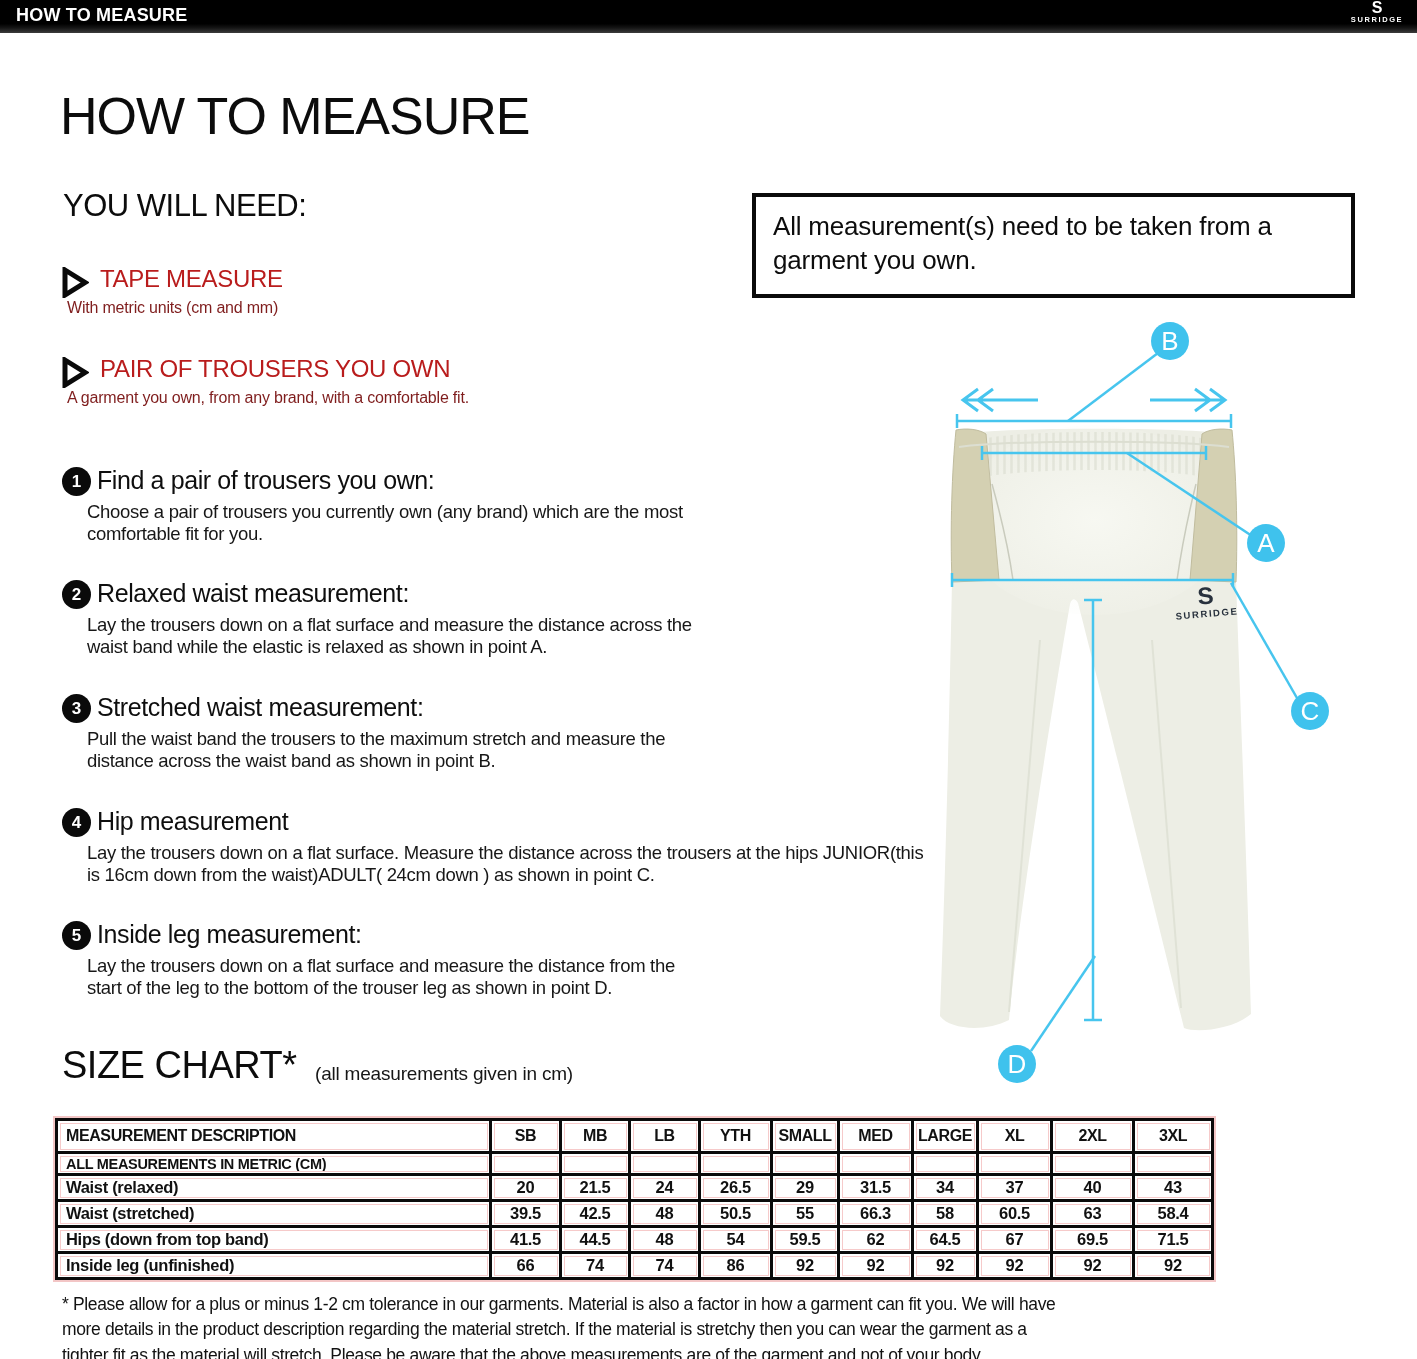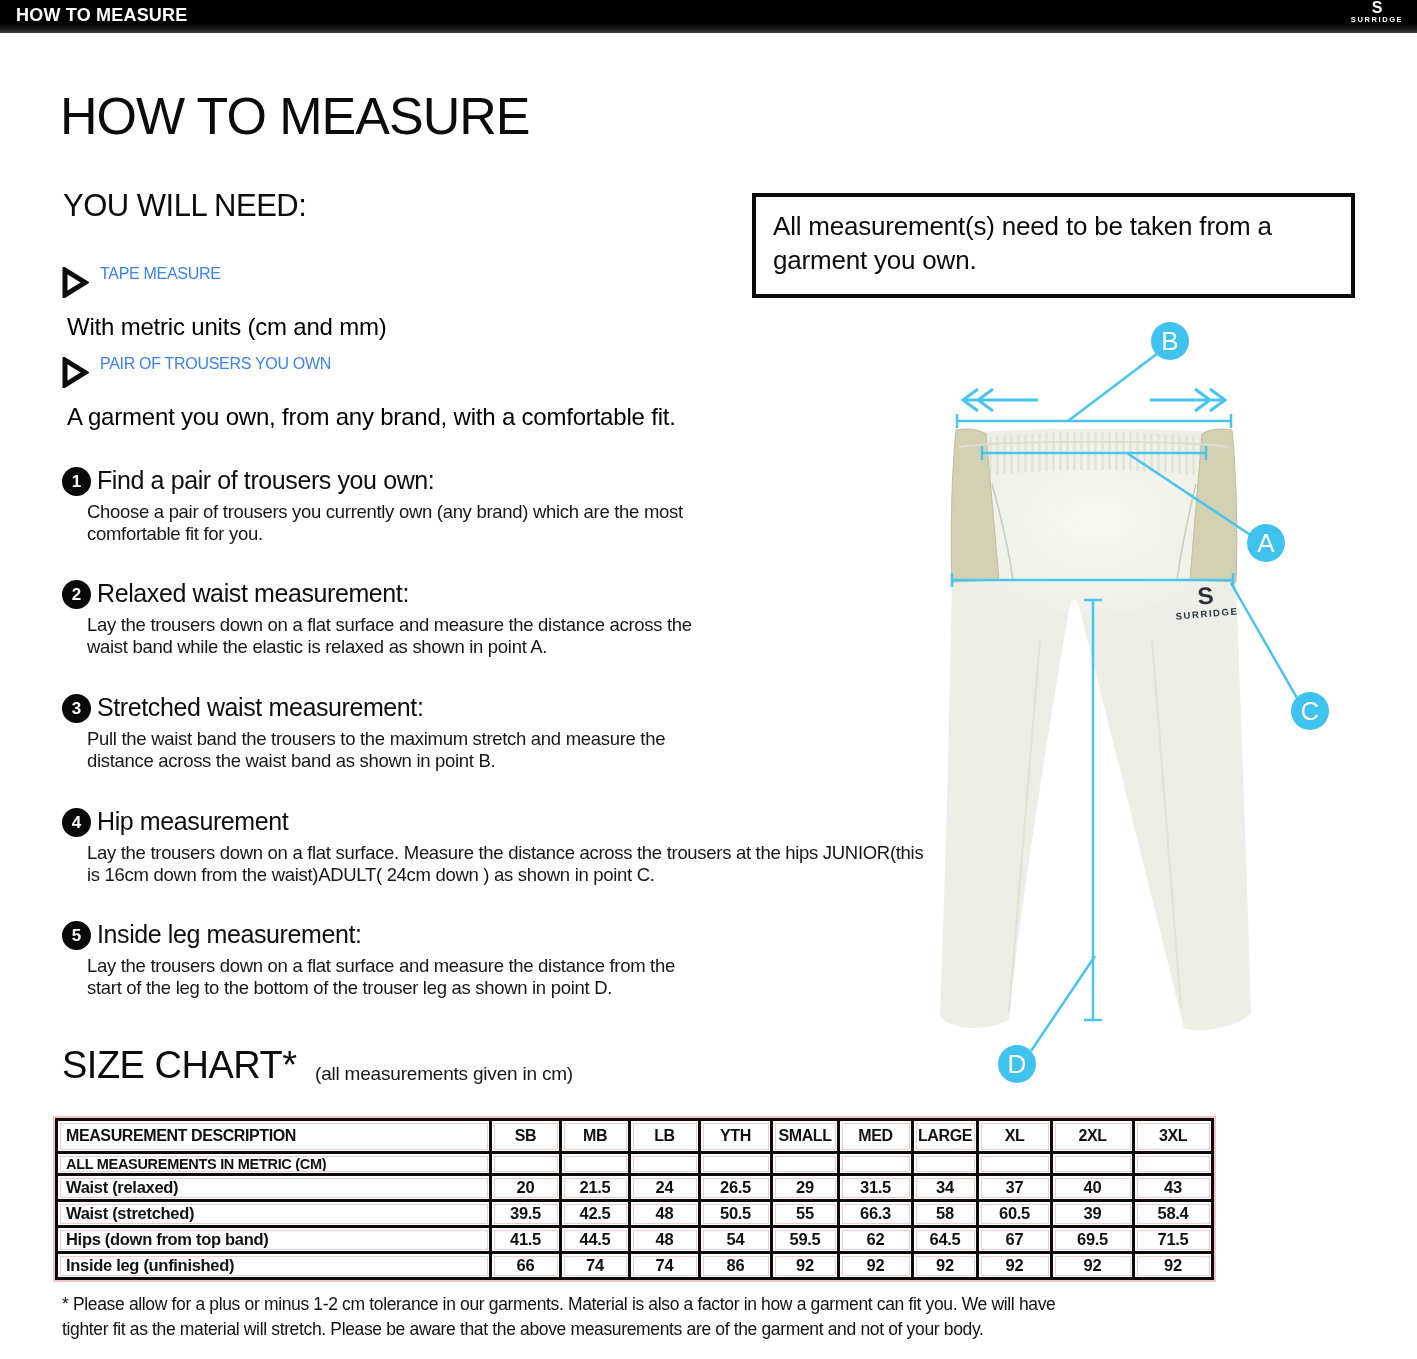--- a/index.html
+++ b/index.html
@@ -13,22 +13,22 @@
     font-size:18px;font-weight:700;letter-spacing:.2px;}
   .topbar-brand{position:absolute;right:10px;top:1px;width:60px;text-align:center;color:#fff;}
   .topbar-brand .s{font-size:16px;font-weight:700;line-height:14px;display:block;}
   .topbar-brand .name{font-size:7.5px;font-weight:700;letter-spacing:1.6px;display:block;line-height:9px;}
 
   .h1{position:absolute;left:60px;top:86px;font-size:52px;font-weight:400;letter-spacing:-1px;color:#0c0c0c;}
 
   .ywn-heading{position:absolute;left:63px;top:188px;font-size:31px;font-weight:400;letter-spacing:-.5px;color:#0c0c0c;}
 
   .need-item{position:absolute;left:62px;}
-  .need-title{position:absolute;left:38px;top:0;font-size:16px;font-weight:400;letter-spacing:-.3px;white-space:nowrap;color:#3b82f6;}
-  .need-desc{position:absolute;left:5px;top:34px;font-size:24px;letter-spacing:-.2px;white-space:nowrap;color:#000000;margin-top:14px;}
+  .need-title{position:absolute;left:38px;top:0;font-size:24px;font-weight:400;letter-spacing:-.3px;white-space:nowrap;color:#b91c1c;}
+  .need-desc{position:absolute;left:5px;top:34px;font-size:16px;letter-spacing:-.2px;white-space:nowrap;color:#7f1d1d;}
   .tri{position:absolute;left:0;top:2px;}
 
   .step{position:absolute;left:62px;}
   .step-num{position:absolute;left:0;top:1px;width:29px;height:29px;border-radius:50%;background:#0a0a0a;
     color:#fff;font-size:17px;font-weight:700;text-align:center;line-height:29px;}
   .step-title{position:absolute;left:35px;top:0;font-size:25px;font-weight:400;letter-spacing:-.4px;white-space:nowrap;color:#0e0e0e;}
   .step-desc{position:absolute;left:1px;top:35px;font-size:18.5px;line-height:1.2;letter-spacing:-.3px;color:#171717;width:620px;margin-left:24px;}
   .step-desc.wide{width:850px;}
 
   .notice{position:absolute;left:752px;top:193px;width:603px;height:105px;border:4px solid #0a0a0a;box-sizing:border-box;
@@ -246,21 +246,21 @@
         <tr>
           <td class="desc">Waist (stretched)</td>
           <td class="val">39.5</td>
           <td class="val">42.5</td>
           <td class="val">48</td>
           <td class="val">50.5</td>
           <td class="val">55</td>
           <td class="val">66.3</td>
           <td class="val">58</td>
           <td class="val">60.5</td>
-          <td class="val">39</td>
+          <td class="val">63</td>
           <td class="val">58.4</td>
         </tr>
         <tr>
           <td class="desc">Hips (down from top band)</td>
           <td class="val">41.5</td>
           <td class="val">44.5</td>
           <td class="val">48</td>
           <td class="val">54</td>
           <td class="val">59.5</td>
           <td class="val">62</td>
@@ -280,16 +280,17 @@
           <td class="val">92</td>
           <td class="val">92</td>
           <td class="val">92</td>
           <td class="val">92</td>
         </tr>
       </tbody>
   </table>
 
   <div class="footnote">
     <div>* Please allow for a plus or minus 1-2 cm tolerance in our garments. Material is also a factor in how a garment can fit you. We will have</div>
+    <div>more details in the product description regarding the material stretch.  If the material is stretchy then you can wear the garment as a</div>
     <div>tighter fit as the material will stretch.  Please be aware that the above measurements are of the garment and not of your body.</div>
   </div>
 
 </div>
 
 </body></html>

